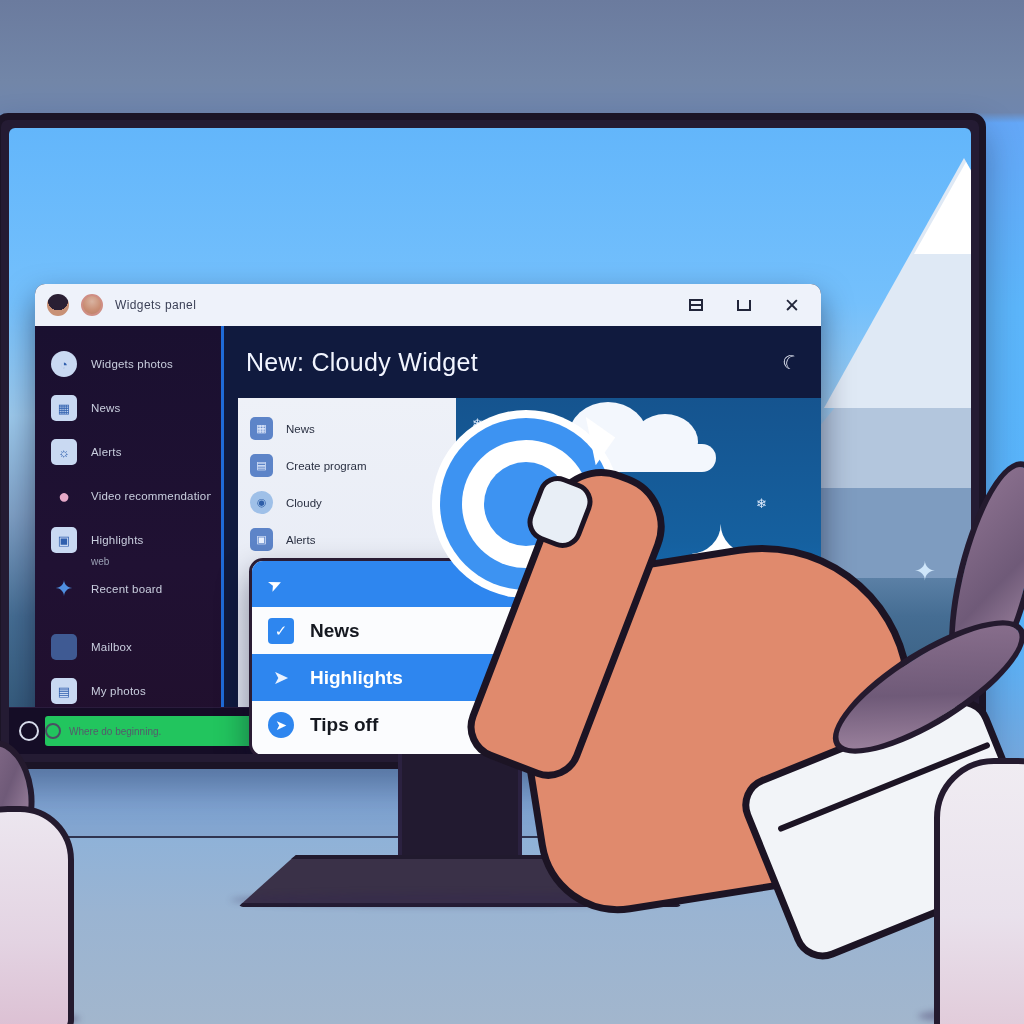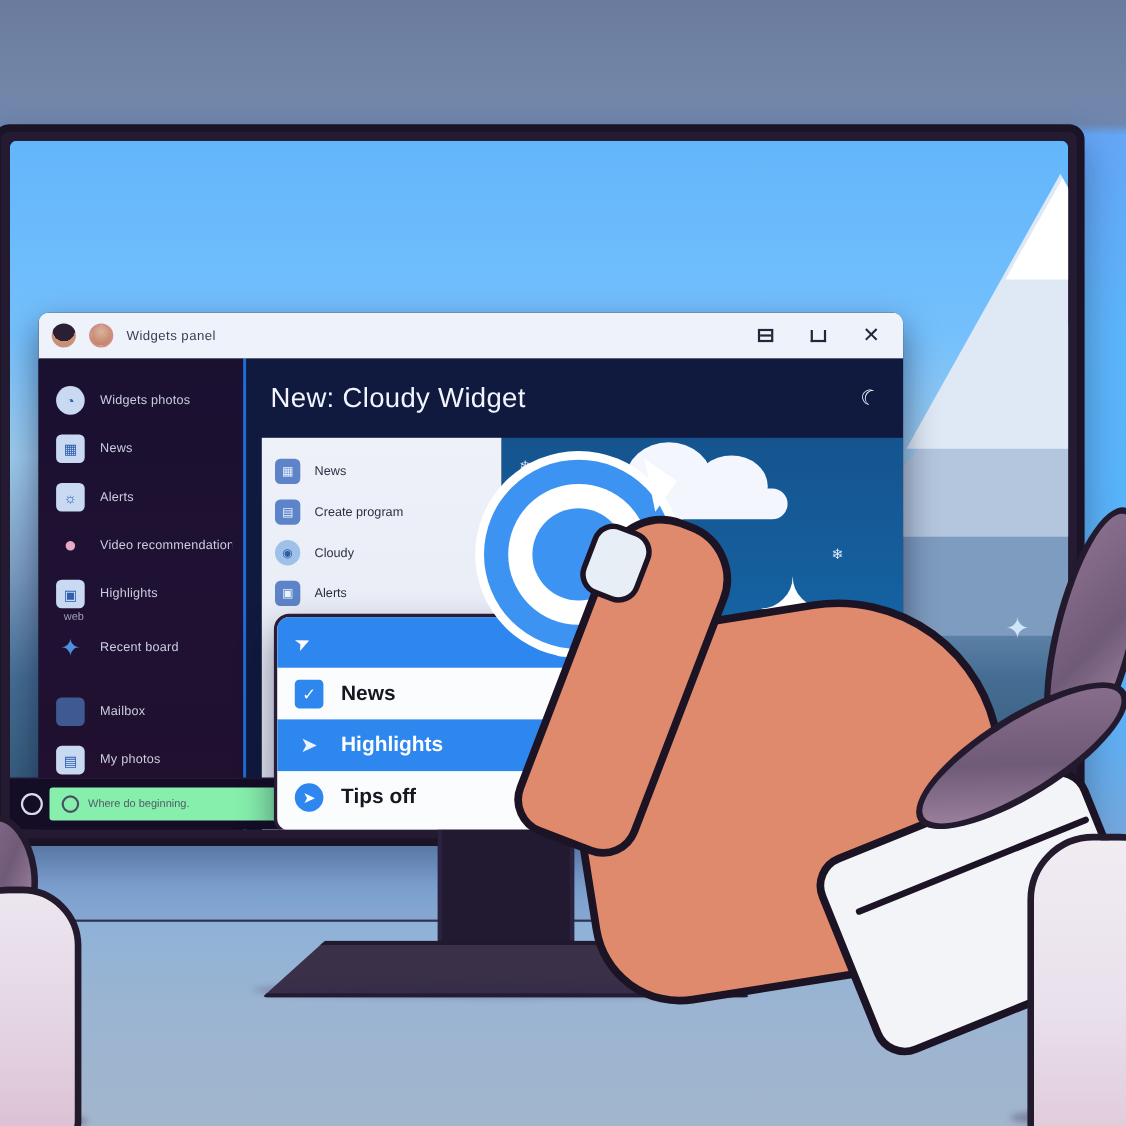--- a/index.html
+++ b/index.html
@@ -92,21 +92,21 @@
     width:186px;background:linear-gradient(180deg,#1a1030 0%,#201133 50%,#210f2b 100%);
     padding:16px 0 0 0;position:relative;border-right:3px solid #1f6bd8;
   }
   .nav-item{display:flex;align-items:center;gap:14px;padding:9px 10px 9px 16px;}
   .nav-ico{width:26px;height:26px;border-radius:5px;flex:none;display:flex;align-items:center;justify-content:center;font-size:13px;color:#2f5fae;background:#c9d9f2;}
   .nav-ico.round{border-radius:50%;}
   .nav-ico.plain{background:#3f5a93;}
   .nav-ico.pink{background:transparent;color:#e6a9c8;font-size:20px;}
   .nav-ico.gem{background:transparent;color:#4f8fe0;font-size:22px;}
   .nav-label{font-size:11.5px;color:#c9cede;letter-spacing:.2px;white-space:nowrap;overflow:hidden;}
-  .nav-sub{font-size:10px;color:#9aa0b4;padding-left:23px;margin-top:-6px;}
+  .nav-sub{font-size:10px;color:#9aa0b4;padding-left:56px;margin-top:-6px;}
 
   
   .pane{flex:1;position:relative;background:#101a3e;overflow:hidden;}
   .pane-header{height:72px;display:flex;align-items:center;justify-content:space-between;padding:0 22px;}
   .pane-title{font-size:25px;color:#f2f5ff;font-weight:400;letter-spacing:.3px;}
   .moon-ico{font-size:19px;color:#f0f4ff;transform:rotate(18deg);}
 
   .pane-content{position:absolute;left:14px;right:0;top:72px;bottom:0;display:flex;}
 
   .list-panel{
@@ -189,22 +189,22 @@
   .cuff-line{position:absolute;left:300px;top:352px;width:228px;height:6px;background:#1c1424;transform:rotate(-22deg);border-radius:4px;}
 
   
   .taskbar{
     position:absolute;left:0;right:0;bottom:0;height:46px;background:#150d26;
     display:flex;align-items:center;padding:0 6px;gap:6px;z-index:30;
     border-top:1px solid #2a1c3d;
   }
   .tb-start{width:16px;height:16px;border-radius:50%;border:2px solid #d7dbea;margin-left:4px;flex:none;}
   .searchbox{
-    width:228px;height:30px;background:#86efac;border-radius:3px;display:flex;align-items:center;
-    padding:0 11px;gap:8px;
+    width:228px;height:30px;background:#22c55e;border-radius:3px;display:flex;align-items:center;
+    padding:0 0;gap:8px;
   }
   .search-circ{width:12px;height:12px;border-radius:50%;border:2px solid #4a4f63;flex:none;}
   .search-text{font-size:10px;color:#555a6c;flex:1;white-space:nowrap;overflow:hidden;}
   .tb-apps{display:flex;align-items:center;gap:6px;margin-left:8px;}
   .tb-app{width:34px;height:34px;border-radius:5px;display:flex;align-items:center;justify-content:center;font-size:16px;}
   .tb-right{margin-left:auto;display:flex;align-items:center;gap:0;}
   .tb-weather{height:32px;display:flex;align-items:center;gap:7px;padding:0 8px;}
   .tb-chip{height:30px;background:#f6f8fc;display:flex;align-items:center;padding:0 12px;font-size:10px;color:#2a3042;}
   .tb-end{width:32px;height:30px;background:#233a66;display:flex;align-items:center;justify-content:center;color:#cfe0f7;font-size:12px;}
 

